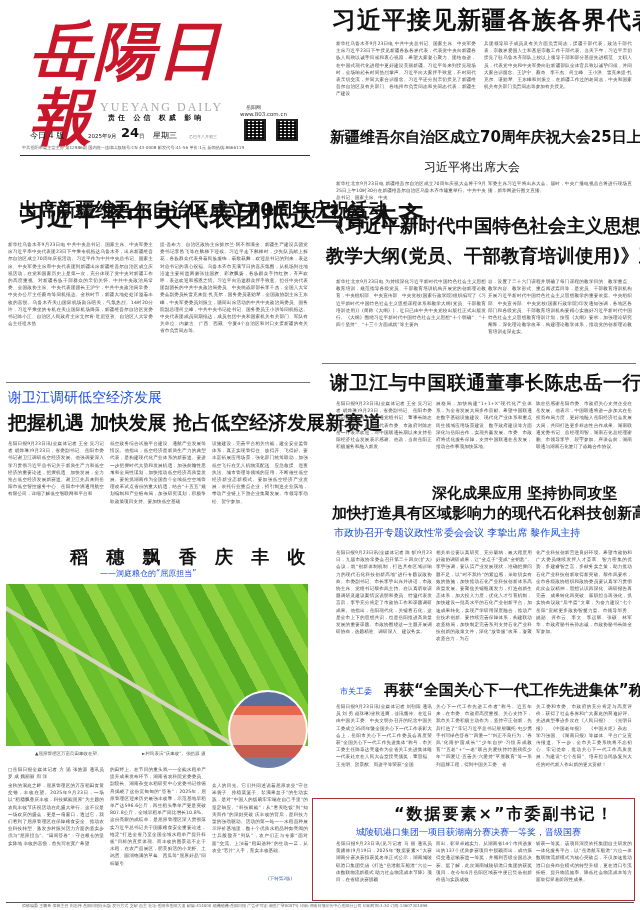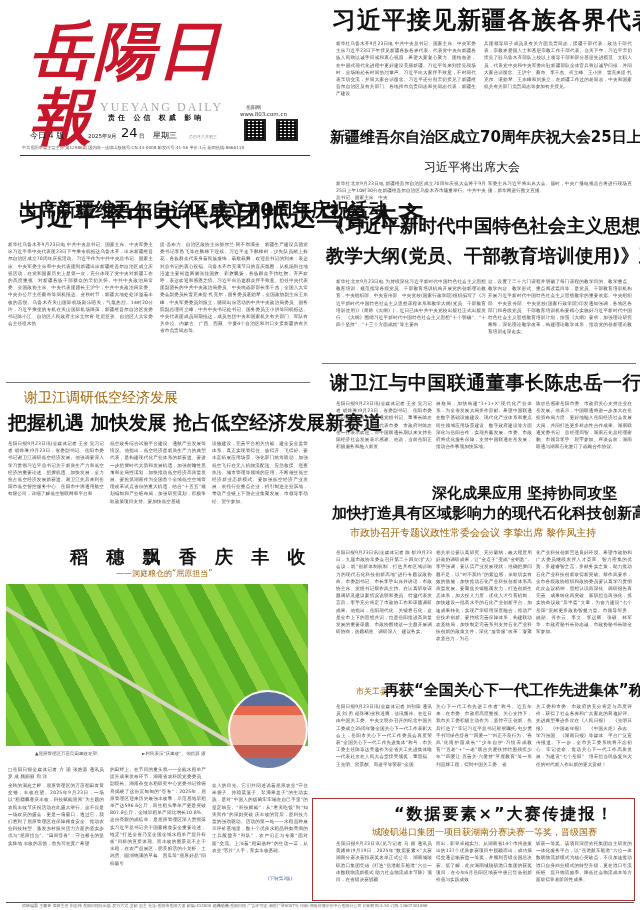--- a/index.html
+++ b/index.html
@@ -2,21 +2,21 @@
 <html><head>
 <meta charset="utf-8">
 <style>
   * { box-sizing: border-box; margin: 0; padding: 0; }
   html, body { width: 640px; height: 910px; background: #fff; overflow: hidden; }
   body { font-family: "DejaVu Sans", sans-serif; color: #111; position: relative; }
   .abs { position: absolute; }
   .txt { font-size: 4.6px; line-height: 7.2px; color: #444; text-align: justify; letter-spacing: 0.1px; overflow: hidden; }
   .hr { position: absolute; height: 1px; background: #777; }
   .hl { font-weight: bold; color: #111; white-space: nowrap; letter-spacing: 1px; }
-  .sub { color: #a16207; white-space: nowrap; margin-left: 16px; }
+  .sub { color: #1d4ed8; white-space: nowrap; }
 
   
   .mast-title { left: 30px; top: 18px; width: 255px; height: 78px; }
   .mast-title span { font-family: "DejaVu Serif", serif; font-size: 62px; color: #c8162b; font-style: italic; font-weight: bold; letter-spacing: 2px; line-height: 66px; }
   .mast-en { left: 100px; top: 100px; font-family: "Liberation Serif", serif; font-size: 12px; color: #aaa; letter-spacing: 2px; }
   .mast-slogan { left: 108px; top: 113px; font-size: 7px; font-weight: bold; letter-spacing: 3px; }
   .qr-title { left: 246px; top: 104px; font-size: 5px; color: #333; }
   .qr-url { left: 240px; top: 111px; font-size: 5.5px; color: #333; }
   .qr { width: 22px; height: 22px; background:
       repeating-linear-gradient(90deg, #222 0 2px, #fff 2px 4px),
@@ -42,21 +42,21 @@
 </div>
 <div class="abs mast-en">YUEYANG   DAILY</div>
 <div class="abs mast-slogan">责任 公信 权威 影响</div>
 <div class="abs qr-title">岳阳网</div>
 <div class="abs qr-url">www.803.com.cn</div>
 <div class="abs qr" style="left:244px; top:119px;"></div>
 <div class="abs qr" style="left:276px; top:119px;"></div>
 
 <div class="abs date-row" style="left:30px;">今日 4 版</div>
 <div class="abs date-row" style="left:88px; font-size:5.5px; top:133px;">2025年9月</div>
-<div class="abs date-row" style="left:121px; top:125px; font-size:13px; font-weight:normal;">24</div>
+<div class="abs date-row" style="left:121px; top:125px; font-size:13px; font-weight:bold;">24</div>
 <div class="abs date-row" style="left:139px; top:133px; font-size:5.5px;">日</div>
 <div class="abs date-row" style="left:153px; top:130px;">星期三</div>
 <div class="abs date-row" style="left:189px; top:134px; font-size:4px; color:#777;">乙巳年八月初三</div>
 <div class="abs info-row">中共岳阳市委主管主办  第12986期  国内统一连续出版物号:CN 43-0008  邮发代号:41-56  单价:1元  新闻热线:8666119</div>
 <div class="hr" style="left:20px; top:155px; width:290px; background:#333;"></div>
 
 <div class="abs hl" style="left:20px; top:162px; font-size:26px;margin-top:37px;">习近平率中央代表团抵达乌鲁木齐</div>
 <div class="abs hl" style="left:8px; top:197px; font-size:19px; letter-spacing:0;margin-left:11px;">出席新疆维吾尔自治区成立70周年庆祝活动</div>
 <div class="abs txt" style="left:8px; top:241px; width:145px; height:128px;">新华社乌鲁木齐9月23日电 中共中央总书记、国家主席、中央军委主席习近平率中央代表团23日下午乘专机抵达乌鲁木齐，出席新疆维吾尔自治区成立70周年庆祝活动。习近平作为中共中央总书记、国家主席、中央军委主席率中央代表团到新疆出席新疆维吾尔自治区成立庆祝活动，在党和国家历史上是第一次，充分体现了党中央对新疆工作的高度重视、对新疆各族干部群众的亲切关怀。中共中央政治局常委、全国政协主席、中央代表团团长王沪宁，中共中央政治局常委、中央办公厅主任蔡奇等同机抵达。金秋时节，新疆大地处处洋溢着丰收的喜悦。乌鲁木齐天山国际机场鼓乐喧天，气氛热烈。14时20分许，习近平乘坐的专机在天山国际机场降落，新疆维吾尔自治区党委书记陈小江、自治区人民政府主席艾尔肯·吐尼亚孜、自治区人大常委会主任祖木热</div>
 <div class="abs txt" style="left:160px; top:241px; width:148px; height:128px;">提·吾布力、自治区政协主席努尔兰·阿不都满金、新疆生产建设兵团党委书记李邑飞等在舷梯下迎候。习近平走下舷梯时，少先队员献上鲜花，各族群众代表身着民族服饰，载歌载舞，欢迎总书记的到来，表达对总书记的衷心祝福。乌鲁木齐市充满节日的喜庆氛围，从机场到住地沿途主要街道两侧张挂国旗、彩旗飘扬，各族群众手持红旗，齐声欢呼，表达欢迎和感恩之情。习近平向沿途群众挥手致意。担任中央代表团副团长的中共中央政治局委员、中央统战部部长李干杰，全国人大常委会副委员长雪克来提·扎克尔，国务委员谌贻琴，全国政协副主席王东峰，中央军委委员刘振立，随同出席活动的中共中央政治局委员、国务院副总理何立峰，中共中央书记处书记、国务委员王小洪等同机抵达。中央代表团成员同期抵达，成员包括中央和国家机关有关部门、军队有关单位、内蒙古、广西、西藏、宁夏4个自治区和对口支援新疆的有关省市负责同志等。</div>
@@ -109,20 +109,20 @@
 <div class="abs txt" style="left:436px; top:549px; width:96px; height:124px;">相关单位要认真研究、充分吸纳，最大程度用好政协调研成果，让“金点子”变成“金钥匙”。李挚强调，要认清产业发展现状，准确把握问题不足，以“时不我待”的紧迫感，采取切实有效的措施，加快推动石化产业科技创新体系高质量发展。要聚焦关键瓶颈发力，打造创新生态体系，加大投入力度，优化人才引育机制，加快建设一批高水平的石化产业创新平台，加速成果转化，实现产学研用深度融合，推动产业技术创新。要持续完善保障体系，构建联动攻坚格局，加快制定完善系列支持石化产业科技创新的政策文件，深化“放管服”改革，凝聚攻坚合力，为石</div>
 <div class="abs txt" style="left:536px; top:549px; width:96px; height:124px;">化产业科技创新营造良好环境。希望市政协和广大委员继续发挥人才荟萃、智力密集的优势，多建睿智之言，多献务实之策，助力推动石化产业科技创新取得新突破。黎作凤要求，全市各级政协组织和政协委员要认真学习贯彻此次会议精神，思想认识再深化、调研报告再完善、成果转化再突破、履职担当再强化，抓实协商议政“后半篇”文章，为奋力建设“七个岳阳”贡献更多政协智慧力量。市领导邹勇、姚勋、何作云、李文、李运辉、张硕、林军华，市政府秘书长孙志诚，市政协秘书长陈金军参加。</div>
 
 <div class="abs sub" style="left:340px; top:686px; font-size:8px;">市关工委</div>
 <div class="abs hl" style="left:384px; top:681px; font-size:15px; letter-spacing:0;">再获“全国关心下一代工作先进集体”称号</div>
 <div class="abs txt" style="left:336px; top:703px; width:96px; height:88px;">岳阳日报9月23日讯(全媒体记者 刘朝阳 通讯员 刘 勇 赵珠琳)金秋送爽，佳讯频传。在近日由中国关工委、中央文明办召开的纪念中国关工委成立35周年暨全国关心下一代工作表彰大会上，岳阳市关心下一代工作委员会再度荣获“全国关心下一代工作先进集体”称号，市关工委主任陈泰达受邀作为全省关工先进集体唯一代表赴京在人民大会堂接受颁奖，董思福、王光明、贺景猷、周进平等荣获“全国</div>
 <div class="abs txt" style="left:436px; top:703px; width:96px; height:88px;">关心下一代工作先进工作者”称号。近五年来，在市委、市政府高度重视、关心支持下，我市关工委积极主动作为，坚持守正创新，先后打造了“牢记习近平总书记殷殷嘱托·屯少携手书写绿色答卷”“四爱一”“纠正不良行为，‘春风’化雨护苗成长”“少年自护·习惯养成教育”“五老”+“一老”联合关爱扶持特困残疾少年”“四爱让·五善关·六爱持”草屋教育”等一系列品牌工程，得到中国关工委、省</div>
 <div class="abs txt" style="left:536px; top:703px; width:96px; height:88px;">关工委和市委、市政府的充分肯定与高度评价，获得了社会各界和广大家庭的普遍好评。先进典型事迹多次在《人民日报》、《光明日报》、《中国老年报》、《中国火炬》杂志、学习强国、《湖南日报》等媒体、平台广泛宣传报道。下一步，全市关工委系统将不忘初心、牢记使命，推动关心下一代工作高质发展，为建设“七个岳阳”、培养担当民族复兴大任的时代新人作出新的更大贡献！</div>
 
 <div class="abs boxed"></div>
-<div class="abs hl" style="left:394px; top:804px; font-size:16px; letter-spacing:2px;">“数据要素×”大赛传捷报！</div>
+<div class="abs hl" style="left:394px; top:804px; font-size:16px; letter-spacing:2px;">“数据要素×”市委副书记！</div>
 <div class="abs sub" style="left:356px; top:826px; font-size:9px; font-family:'DejaVu Serif', serif;">城陵矶港口集团一项目获湖南分赛决赛一等奖，晋级国赛</div>
 <div class="abs txt" style="left:336px; top:840px; width:96px; height:58px;">岳阳日报9月23日讯(见习记者 马 丽 通讯员 黄婧林)9月19日，2025年“数据要素×”大赛湖南分赛决赛拟获奖名单正式公示，湖南城陵矶港口集团凭借《打造“岳港航车船港”六位一体数联物流新模式 助力社会物流成本节降》项目，在省级决赛脱颖</div>
 <div class="abs txt" style="left:436px; top:840px; width:96px; height:58px;">而出，彰显卓越实力。从湖南省14个市州选拔出的137个优质参赛项目中脱颖而出，成功摘得交通运输赛道一等奖，并顺利晋级全国总决赛。据了解，此次湖南城陵矶港口集团的获奖项目，在今年6月岳阳区域赛中便已凭借创新价值与实践成效</div>
 <div class="abs txt" style="left:536px; top:840px; width:96px; height:58px;">斩获一等奖。该项目深度依托集团自主研发的一体化服务平台，以“岳港航车船港”六位一体数联物流新模式为核心突破点，不仅加速推动港口自身商业模式的转型升级，更在港口引流拓链、提升物流效率、降低社会物流成本等方面取得显著阶段性成果。</div>
 
 <div class="hr" style="left:6px; top:902px; width:628px; background:#555;"></div>
 <div class="abs" style="left:22px; top:903px; font-size:4px; color:#666; white-space:nowrap;">值班编委 王颖奇   值班主任 刘志伟   岳阳日报社出版   发行方式 交邮 自主   社址:岳阳市岳阳大道   邮编:414000   總機總機:岳阳日报   广告许可证:湘岳广登0007号   印刷:湖南日报印务中心岳阳分公司   印刷时间:3:30   订阅:13607301898</div>
 
 </body></html>

